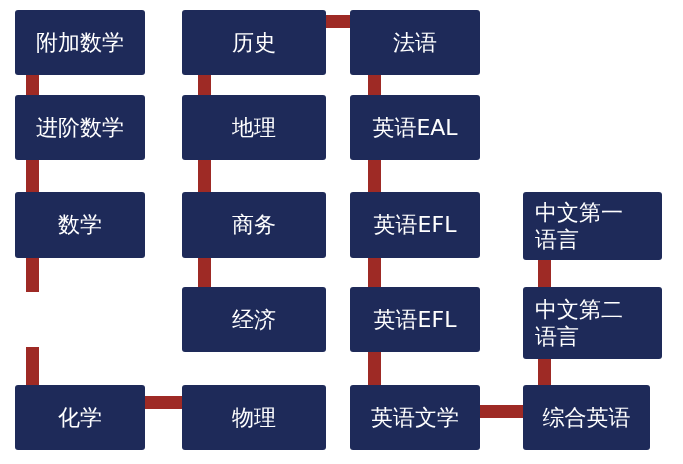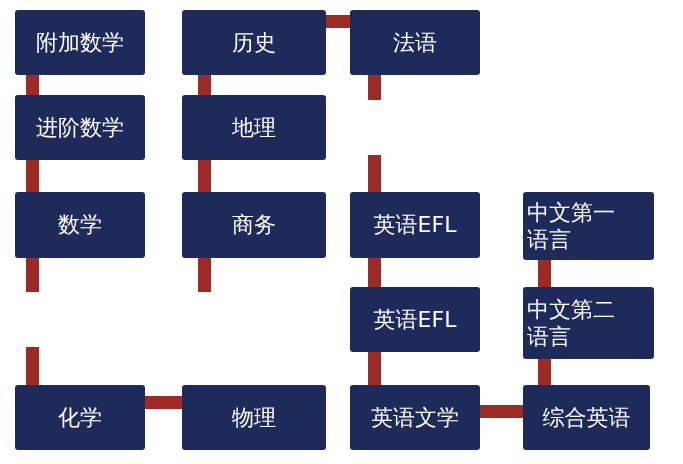--- a/index.html
+++ b/index.html
@@ -9,21 +9,21 @@
     font-family:"DejaVu Sans","Liberation Sans",sans-serif;
   }
   .box{
     position:absolute;z-index:2;
     background:var(--box,#1e2a59);
     color:var(--text,#ffffff);
     display:flex;align-items:center;justify-content:center;
     text-align:center;font-size:22px;line-height:1.25;
     border-radius:3px;white-space:pre-line;
   }
-  .box.left{justify-content:flex-start;text-align:left;padding-left:4px;}
+  .box.left{justify-content:flex-start;text-align:left;padding-left:12px;}
   .conn{position:absolute;z-index:1;background:var(--connector,#9e2a25);}
   .vc{width:13px;}
   .hc{height:13px;}
   .c0{left:15px;width:130px}
   .c1{left:182px;width:144px}
   .c2{left:350px;width:130px}
   .c3{left:523px;width:127px}
   .r0{top:10px;height:65px}
   .r1{top:95px;height:65px}
   .r2{top:192px;height:66px}
@@ -59,23 +59,25 @@
   <div class="conn hc" style="left:475px;top:405px;width:53px"></div>
 
   <div class="box c0 r0">附加数学</div>
   <div class="box c0 r1">进阶数学</div>
   <div class="box c0 r2">数学</div>
   <div class="box c0 r4">化学</div>
 
   <div class="box c1 r0">历史</div>
   <div class="box c1 r1">地理</div>
   <div class="box c1 r2">商务</div>
+  <div class="box c1 r3">经济</div>
   <div class="box c2 r0">法语</div>
 
   <div class="box c1 r4">物理</div>
+  <div class="box c2 r1">英语EAL</div>
   <div class="box c2 r2">英语EFL</div>
   <div class="box c2 r3">英语EFL</div>
   <div class="box c2 r4">英语文学</div>
 
   <div class="box c3 r2 left">中文第一
 语言</div>
   <div class="box c3 r3 left">中文第二
 语言</div>
   <div class="box c3 r4">综合英语</div>
 

